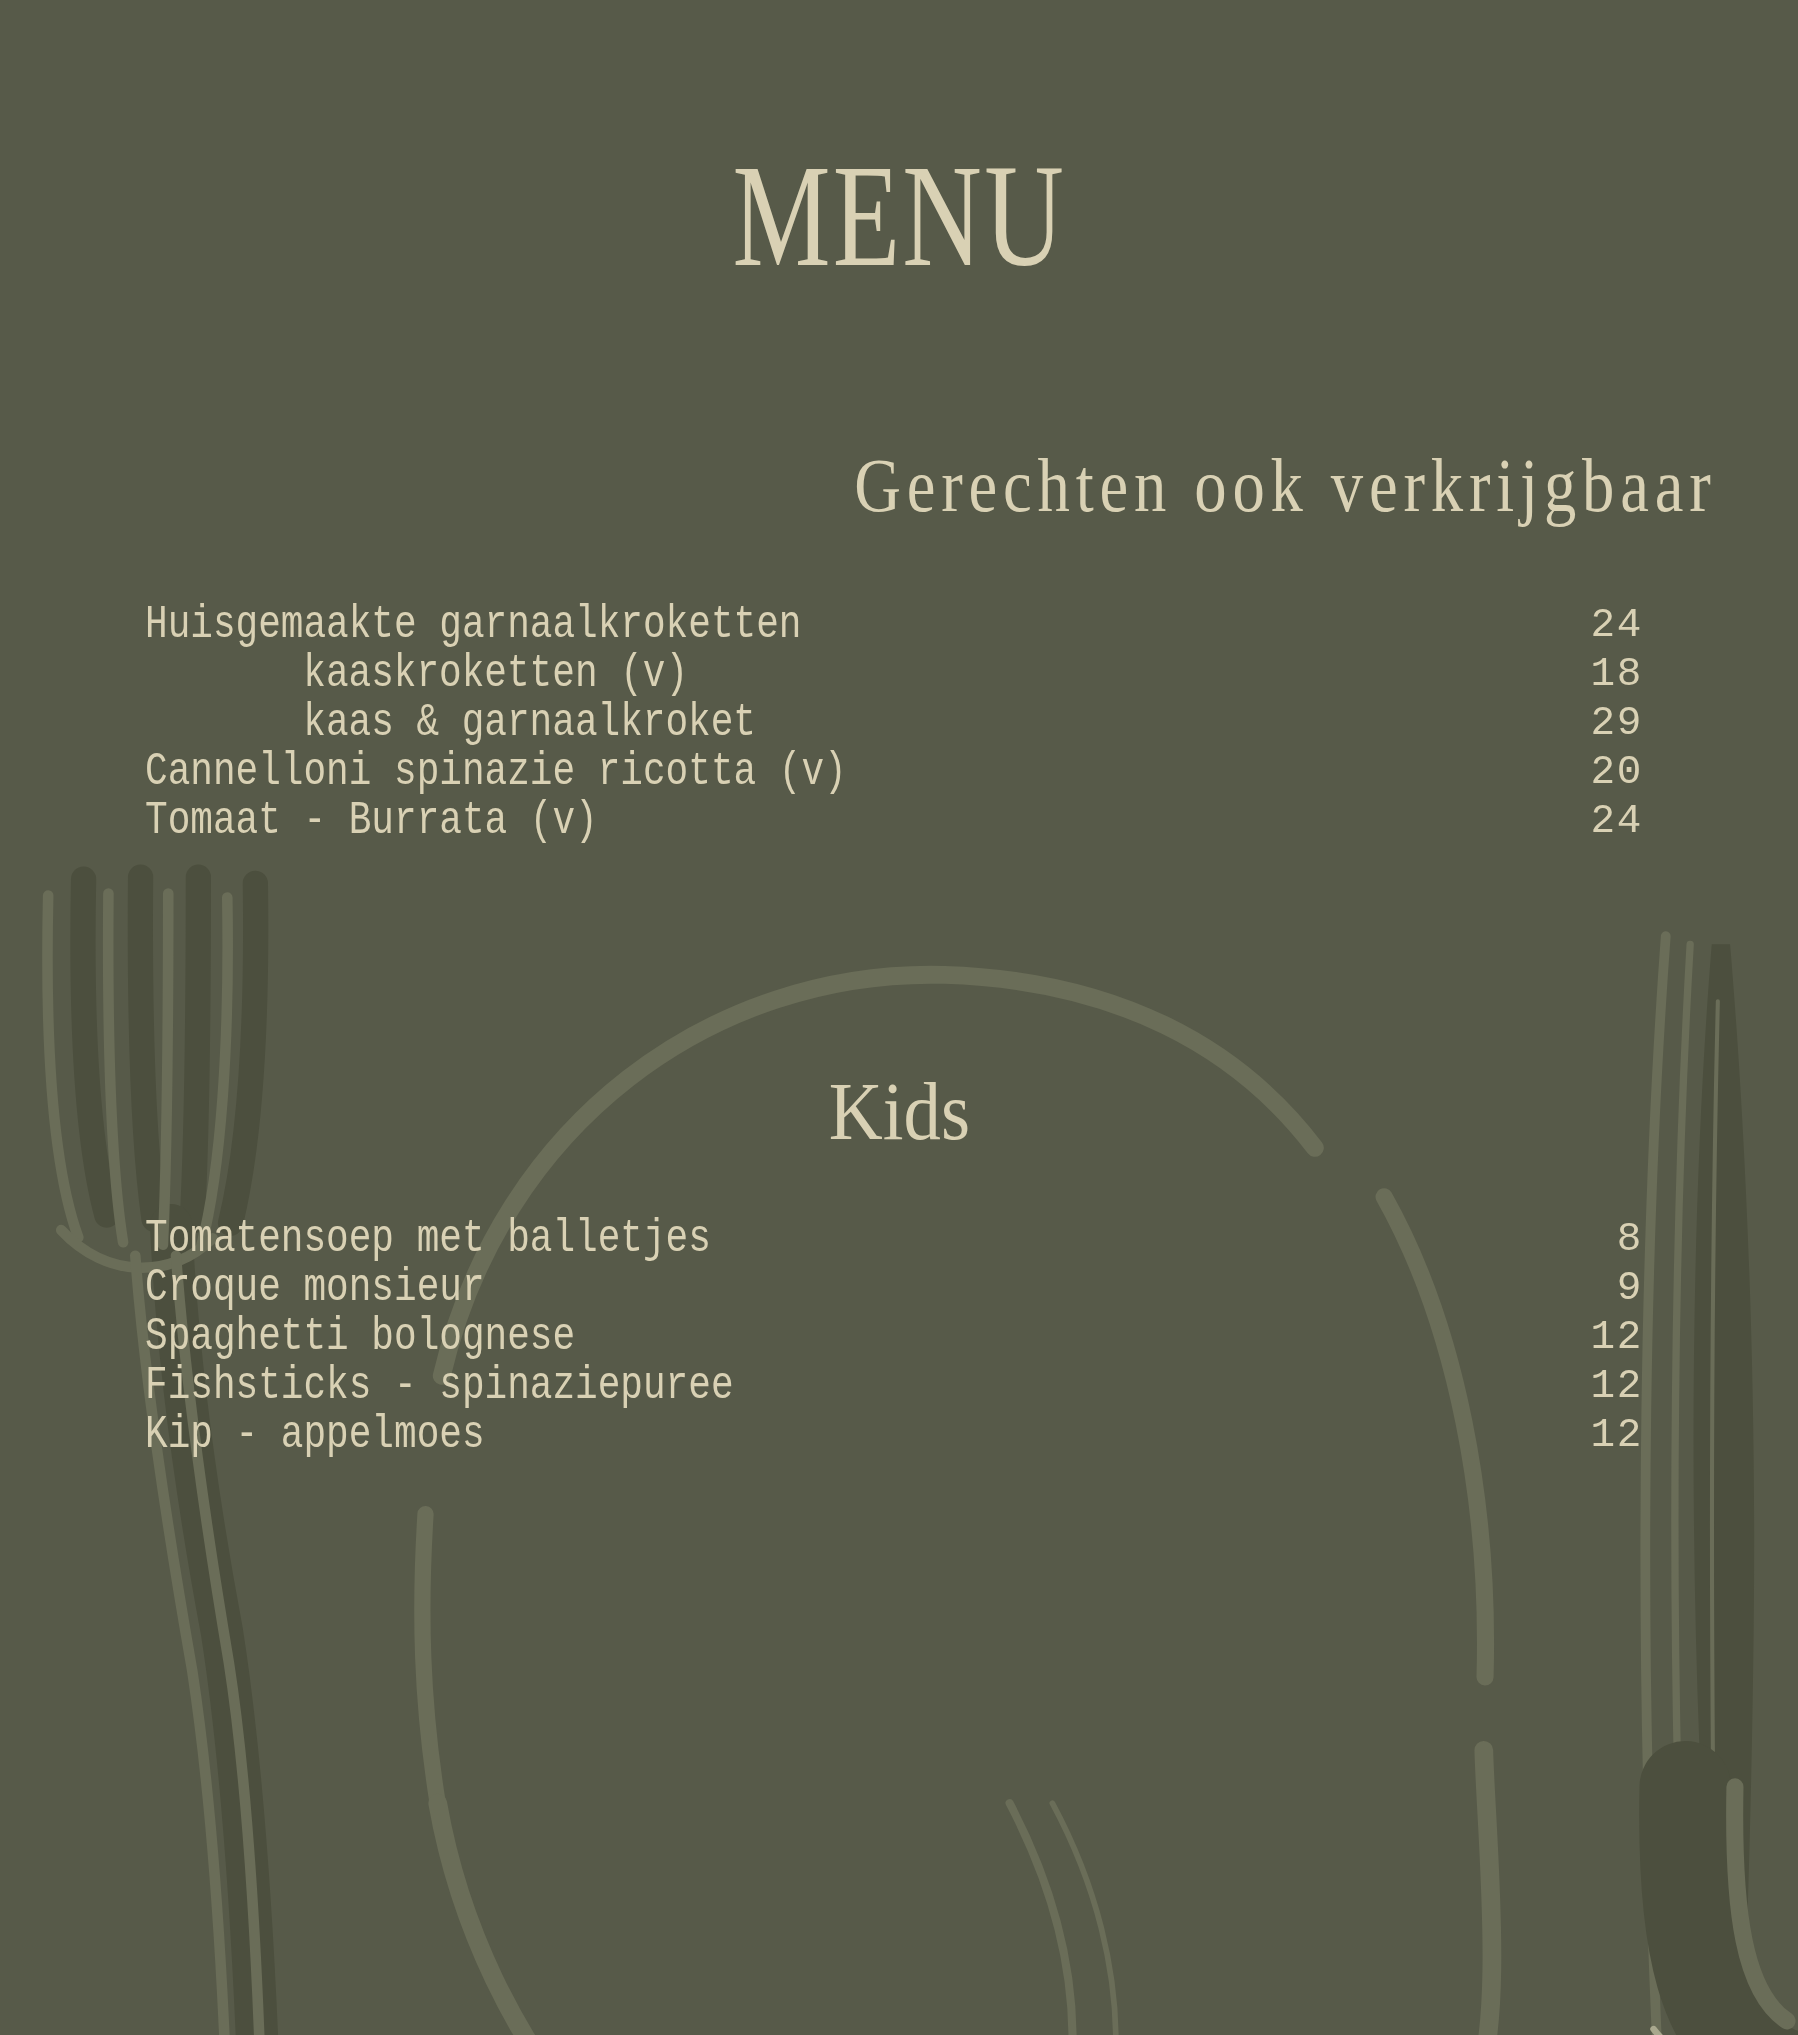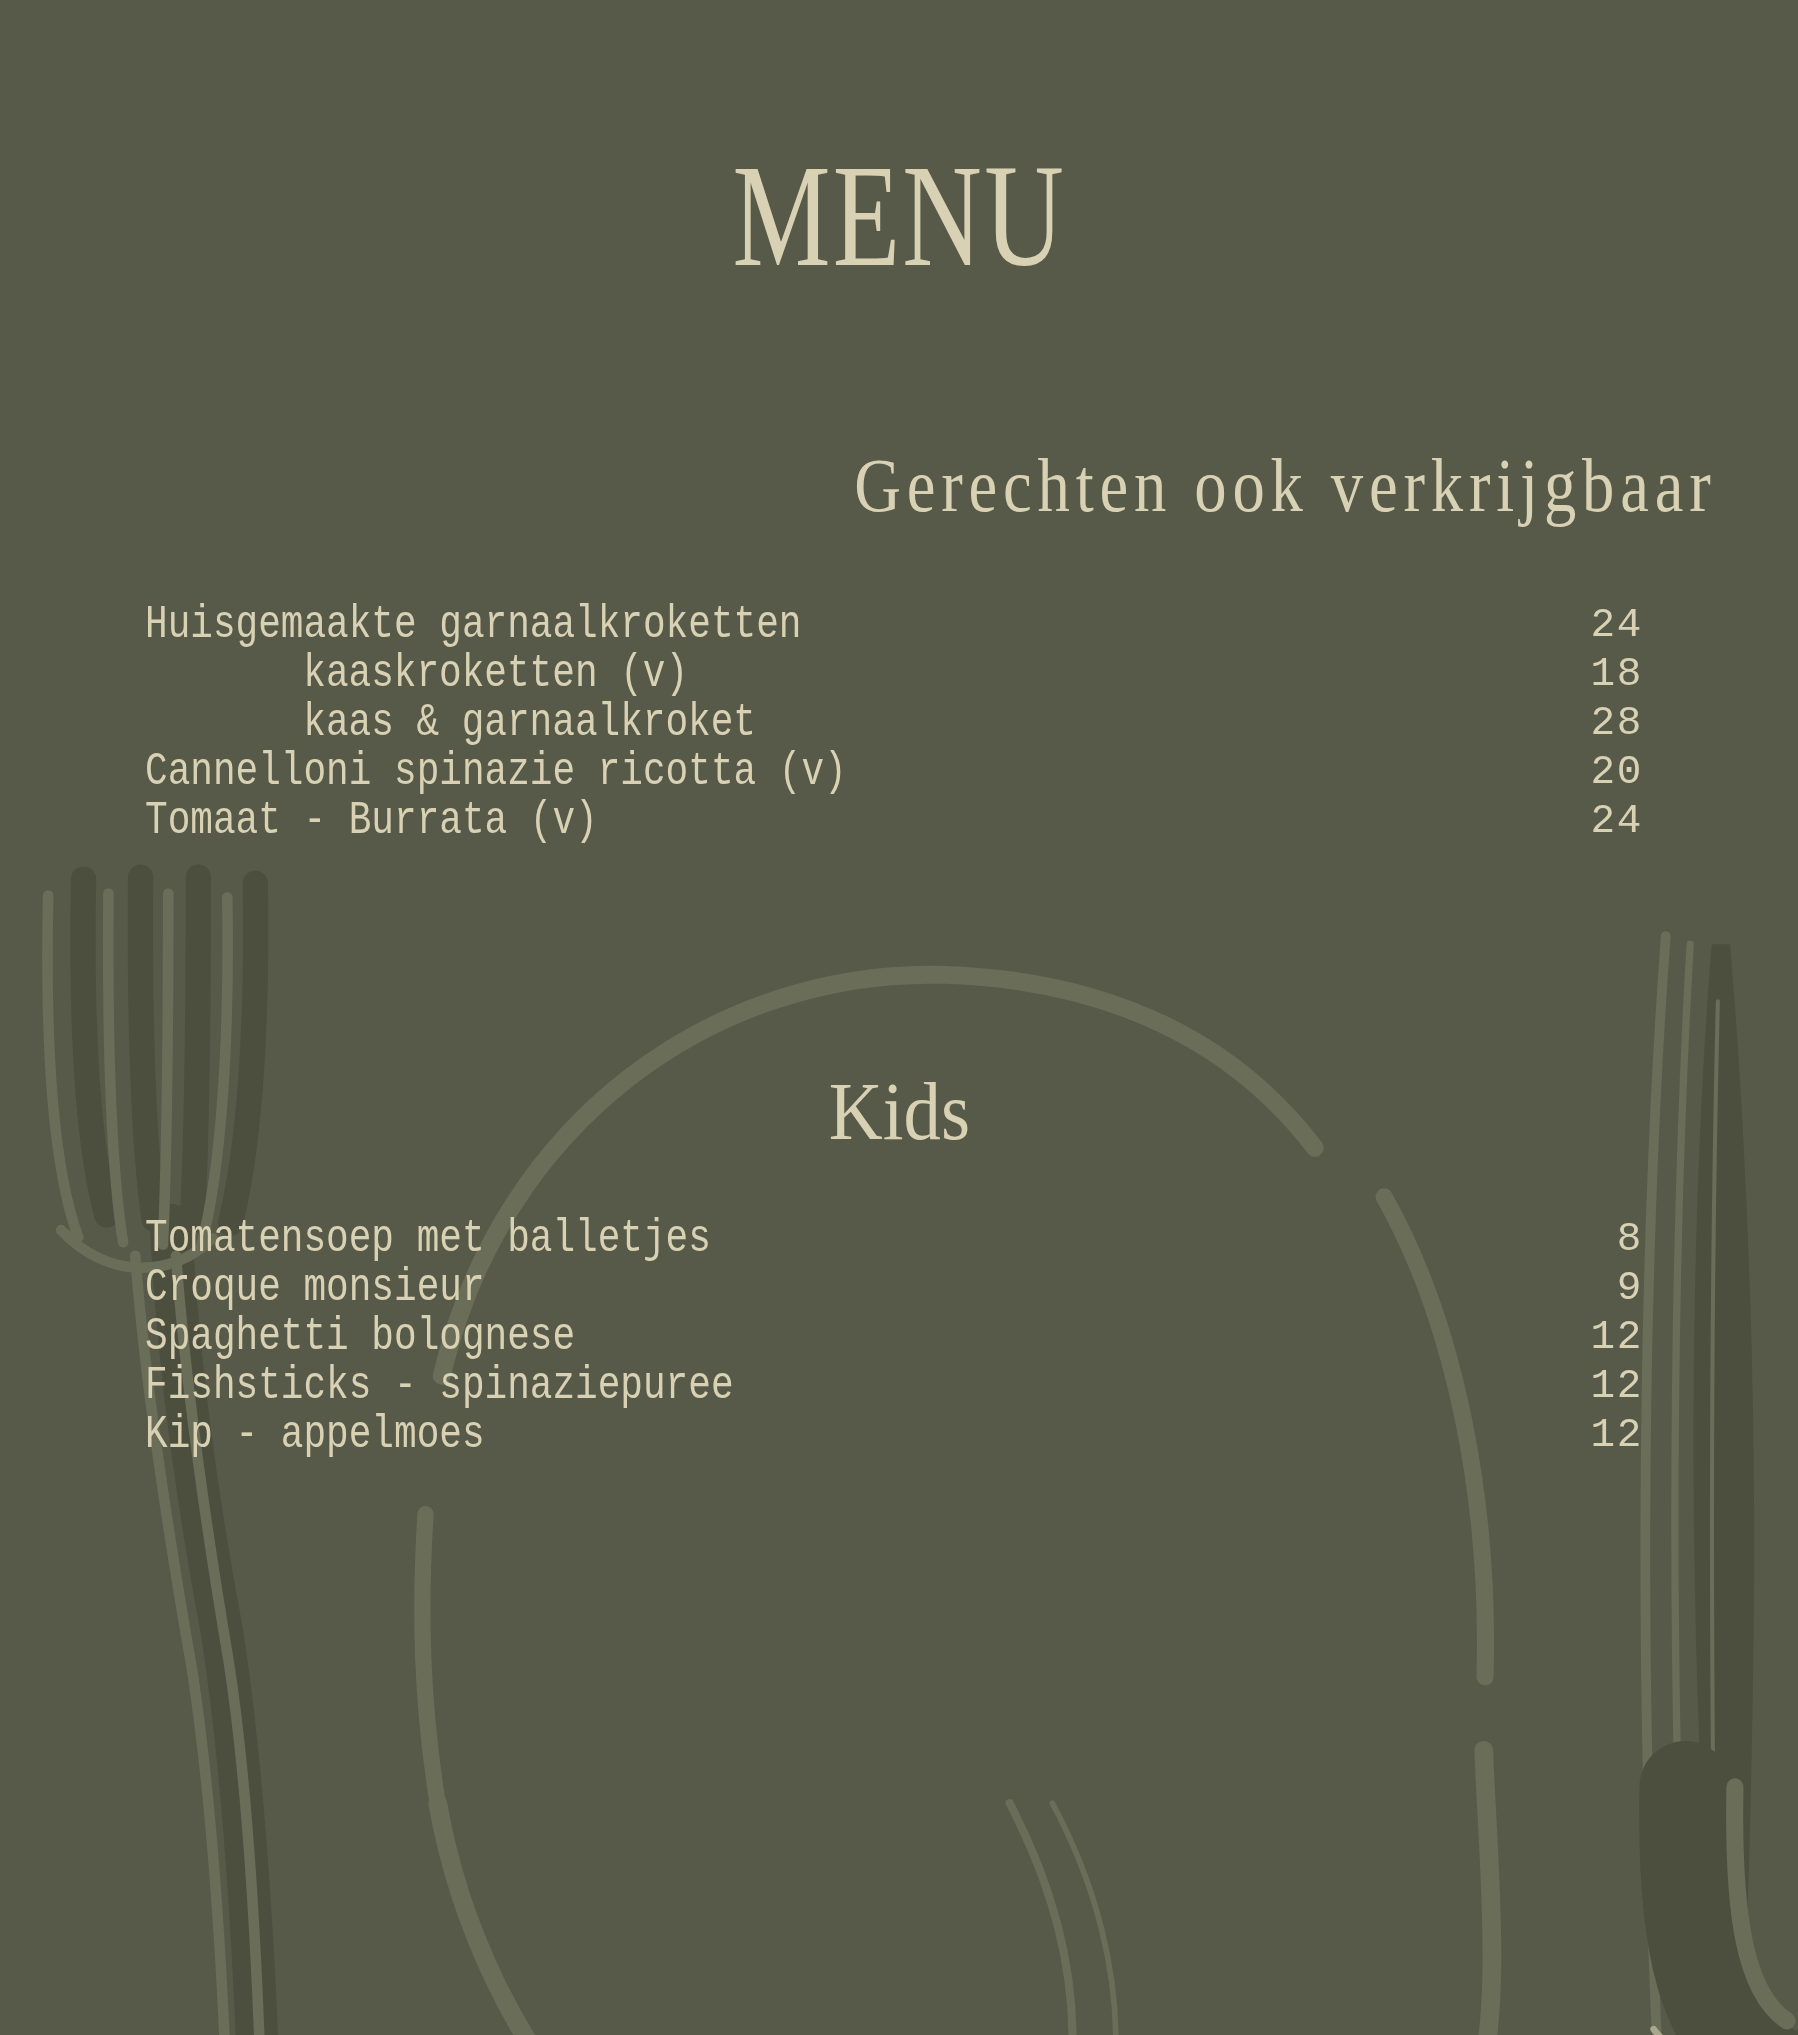--- a/index.html
+++ b/index.html
@@ -131,21 +131,21 @@
       <div class="row">
         <span class="label">Huisgemaakte garnaalkroketten</span>
         <span class="price">24</span>
       </div>
       <div class="row indent">
         <span class="label">kaaskroketten (v)</span>
         <span class="price">18</span>
       </div>
       <div class="row indent">
         <span class="label">kaas &amp; garnaalkroket</span>
-        <span class="price">28</span>
+        <span class="price">29</span>
       </div>
       <div class="row">
         <span class="label">Cannelloni spinazie ricotta (v)</span>
         <span class="price">20</span>
       </div>
       <div class="row">
         <span class="label">Tomaat - Burrata (v)</span>
         <span class="price">24</span>
       </div>
     </div>

